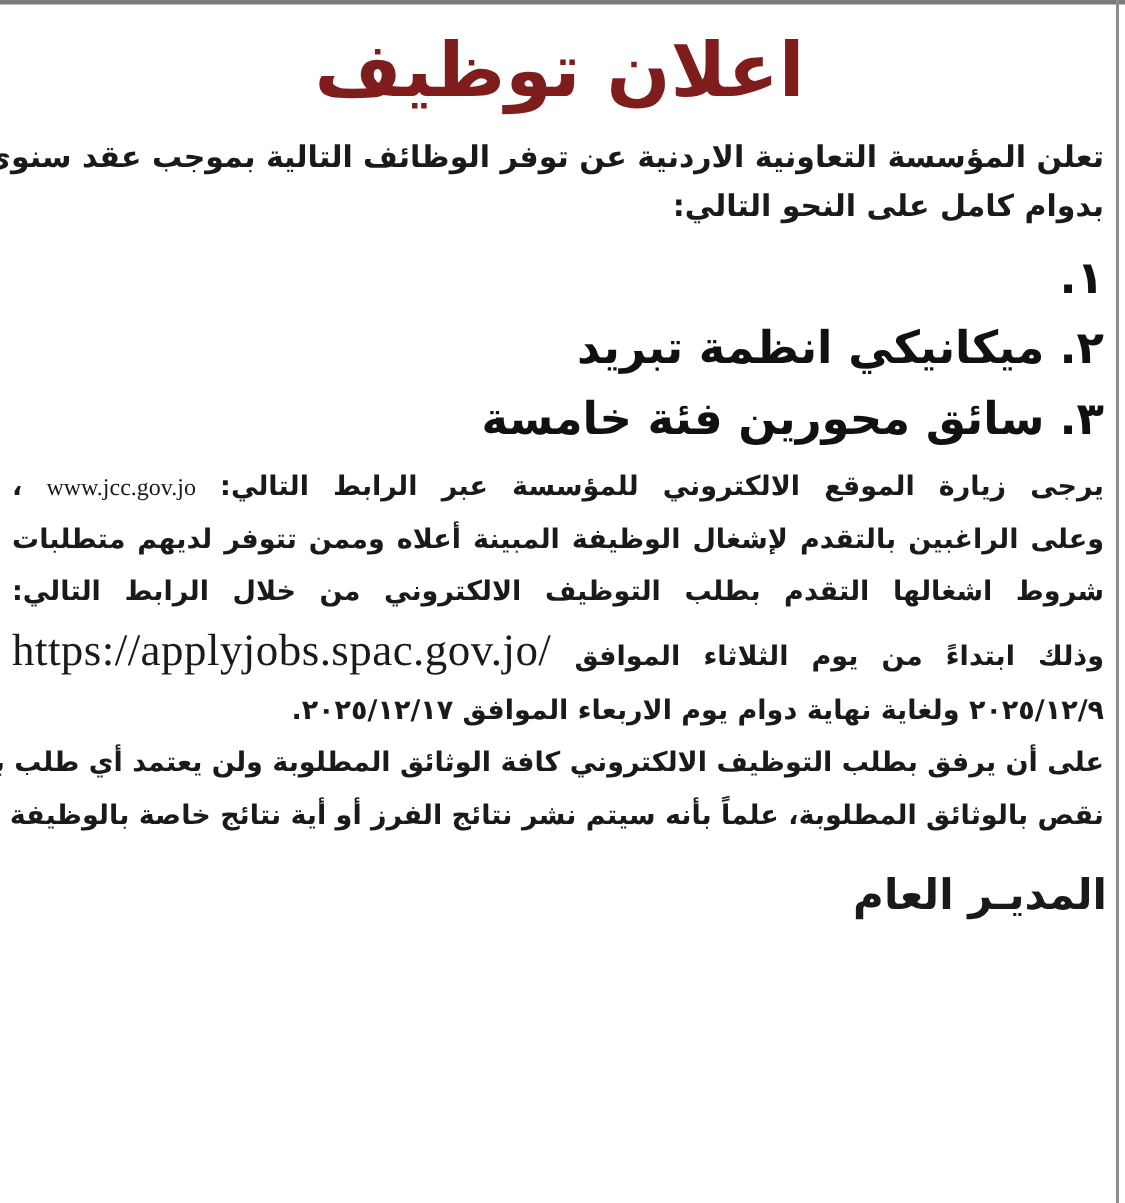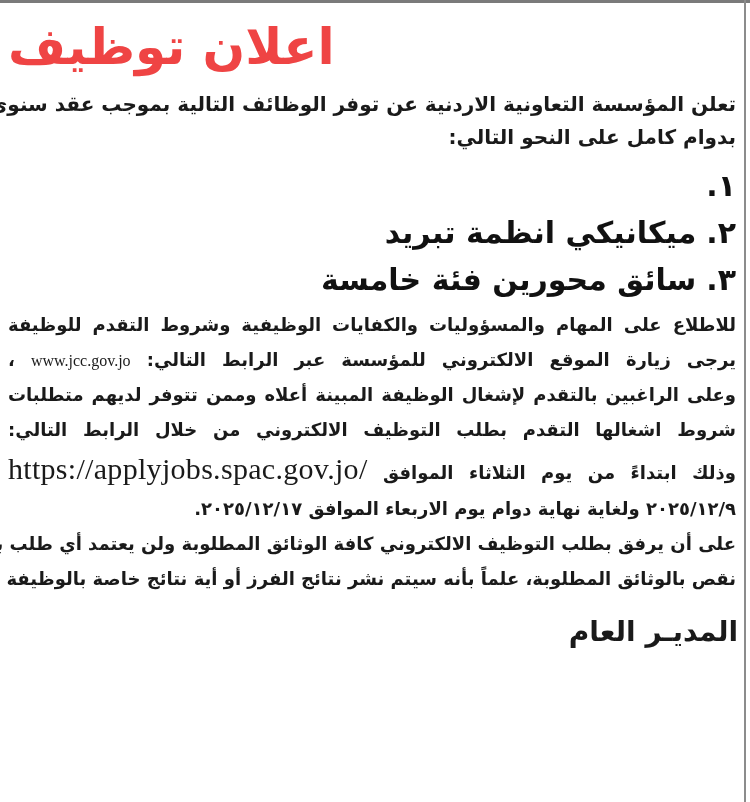--- a/index.html
+++ b/index.html
@@ -30,27 +30,27 @@
     .page {
       position: absolute;
       left: 8px;
       right: 12px;
       top: 3px;
       bottom: 0;
       direction: rtl;
       text-align: right;
     }
     .title {
-      text-align: left;
+      text-align: center;
       font-weight: bold;
       font-size: 50px;
       line-height: 80px;
       height: 80px;
       margin: 4px 0 0 0;
-      color: #ef4444;
+      color: #7f1d1d;
       letter-spacing: 0;
     }
     .intro {
       font-size: 20px;
       font-weight: bold;
       line-height: 33px;
       margin-top: 1px;
       padding-right: 2px;
       text-align: right;
     }
@@ -129,21 +129,20 @@
       <span class="num">٢.</span>
       <span>ميكانيكي انظمة تبريد</span>
     </div>
     <div class="job">
       <span class="num">٣.</span>
       <span>سائق محورين فئة خامسة</span>
     </div>
   </div>
 
   <div class="body-text">
-    <span class="line">للاطلاع على المهام والمسؤوليات والكفايات الوظيفية وشروط التقدم للوظيفة</span>
     <span class="line">
       <span>يرجى زيارة الموقع الالكتروني للمؤسسة عبر الرابط التالي:</span>
       <span class="latin url-small">www.jcc.gov.jo</span>
       <span>،</span>
     </span>
     <span class="line">وعلى الراغبين بالتقدم لإشغال الوظيفة المبينة أعلاه وممن تتوفر لديهم متطلبات</span>
     <span class="line">شروط اشغالها التقدم بطلب التوظيف الالكتروني من خلال الرابط التالي:</span>
     <span class="line url-line">
       <span>وذلك ابتداءً من يوم الثلاثاء الموافق</span>
       <span class="latin url-big">https://applyjobs.spac.gov.jo/</span>

